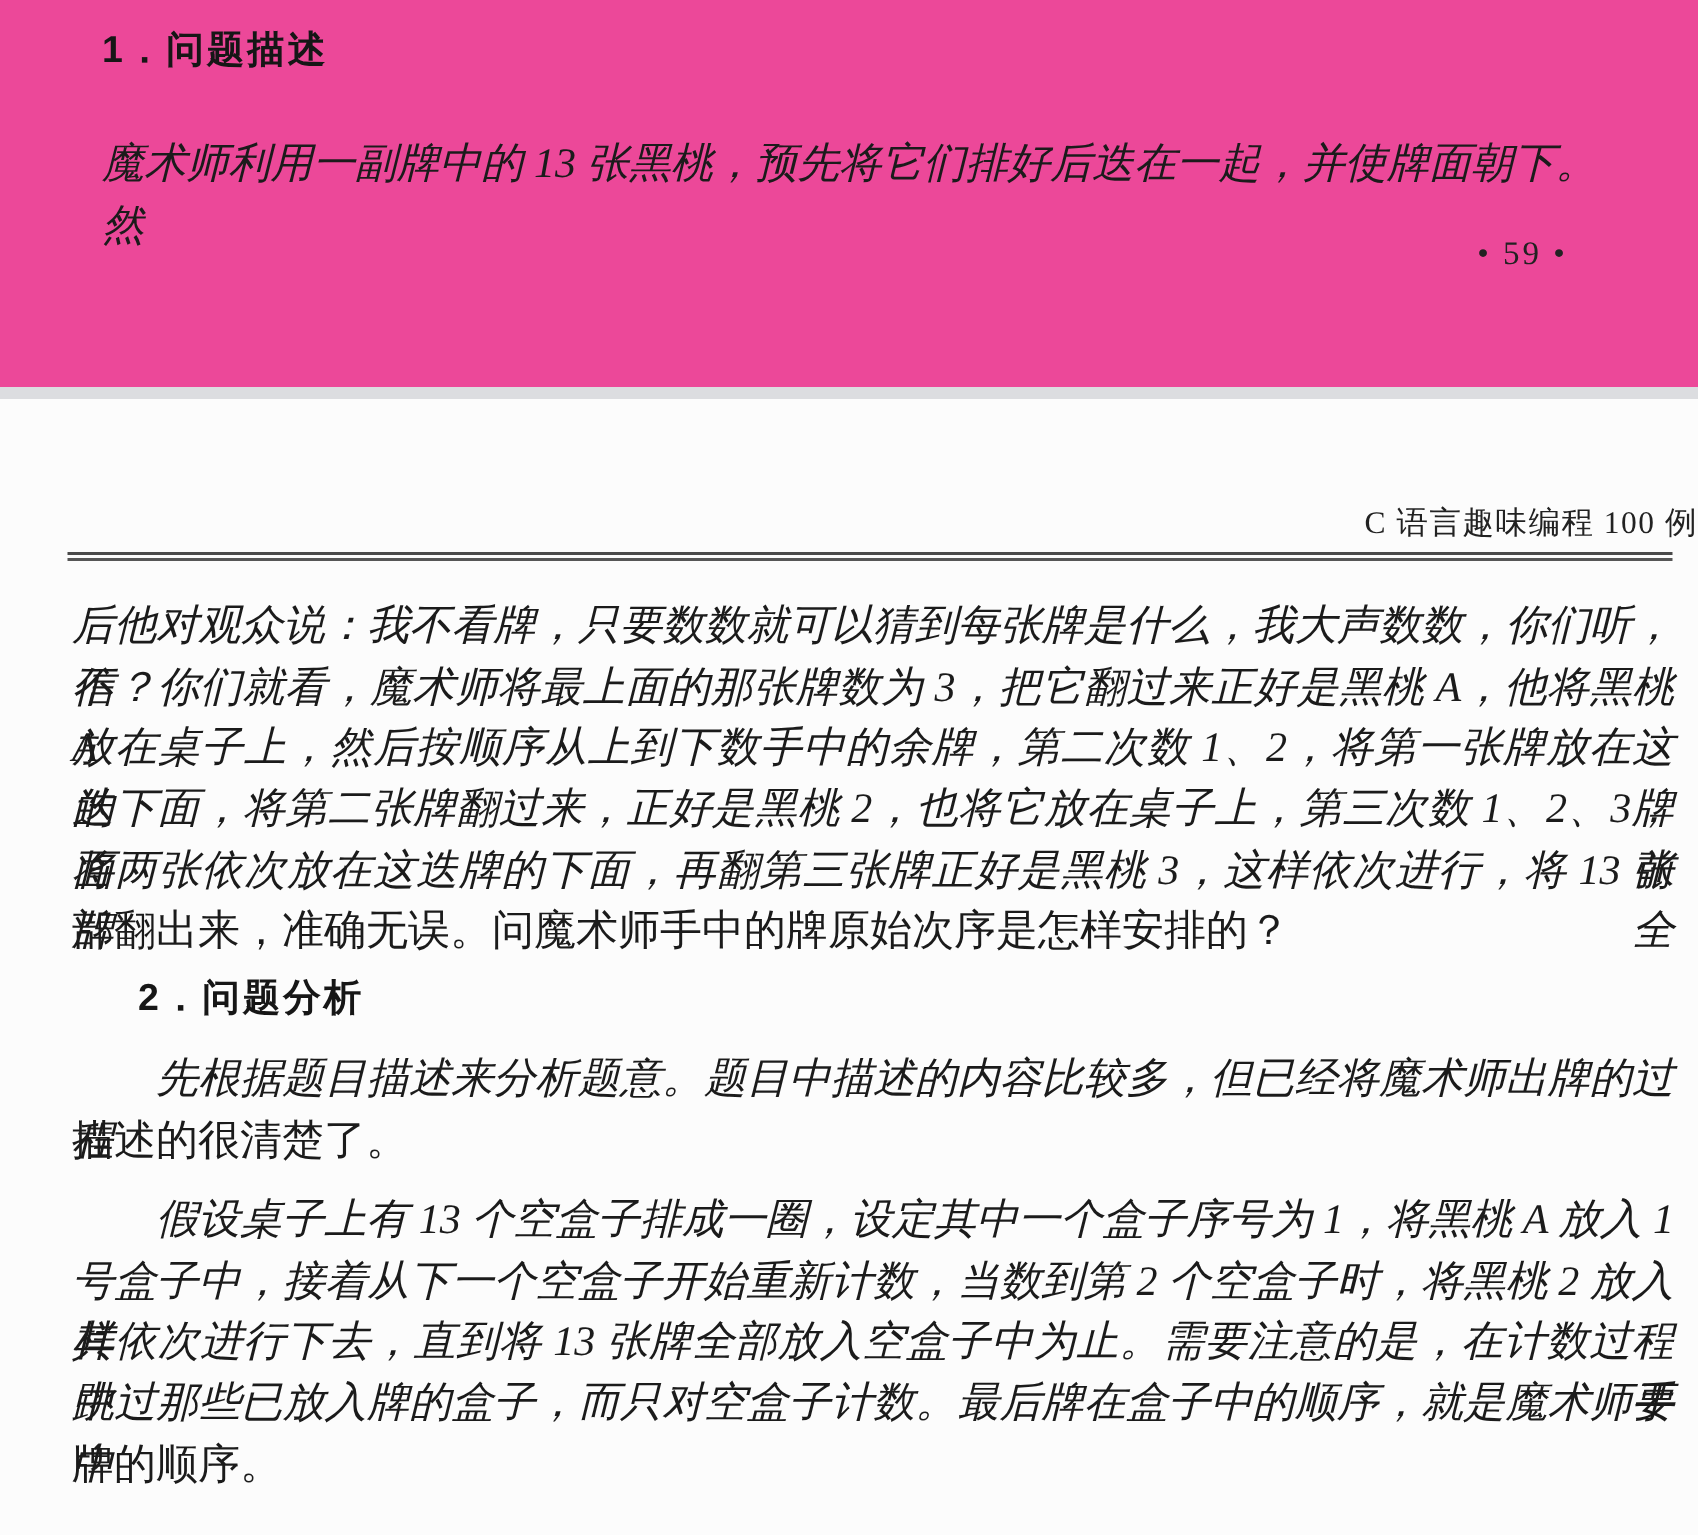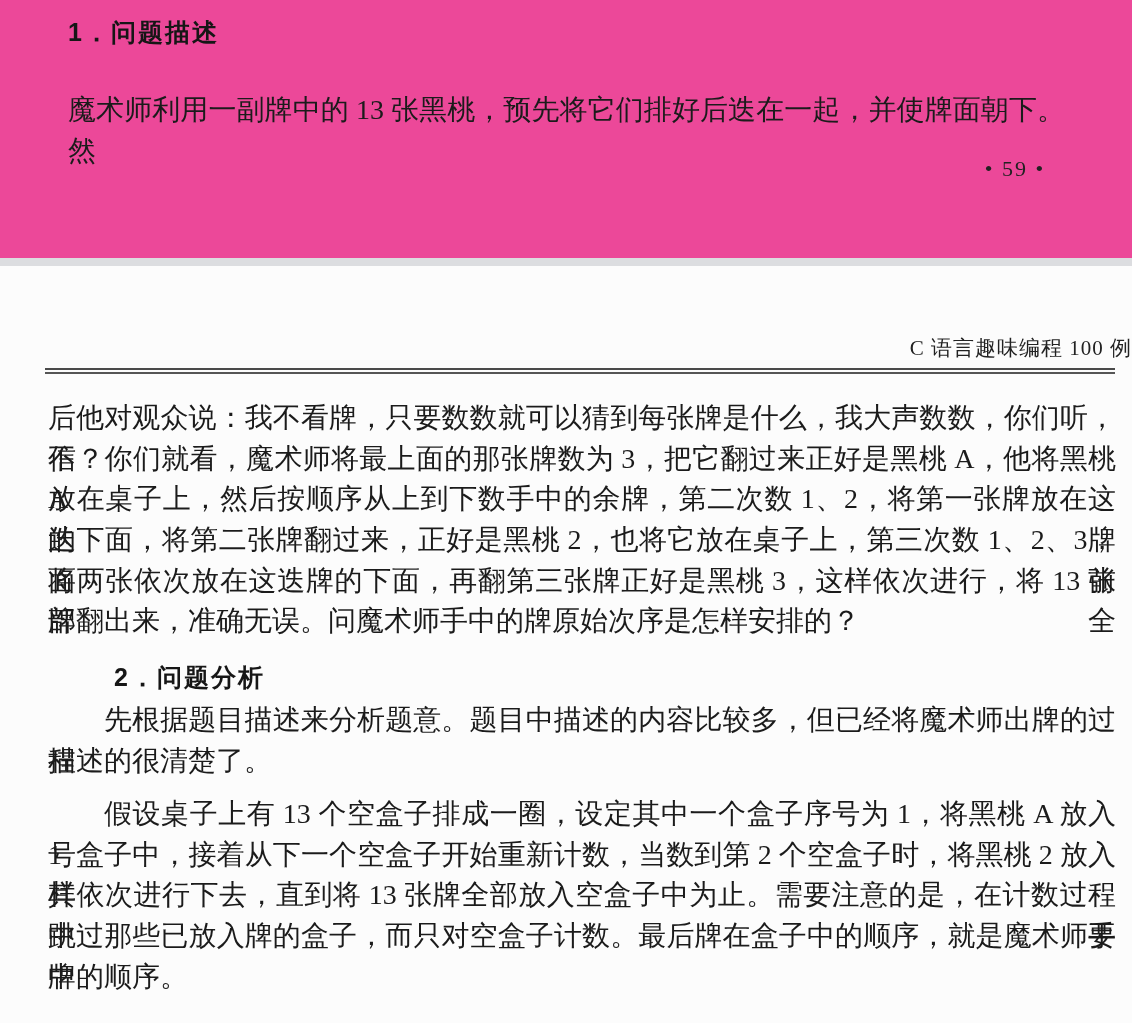--- a/index.html
+++ b/index.html
@@ -16,31 +16,31 @@
     position:absolute;
     margin:0;
     font-family:"Liberation Sans","DejaVu Sans",sans-serif;
     font-weight:bold;
     font-size:25px;
     letter-spacing:2px;
     color:#161616;
     white-space:nowrap;
   }
   .h-1 { left:68px; top:16px; }
-  .h-2 { left:114px; top:648px;margin-top:13px; }
+  .h-2 { left:92px; top:648px; }
 
   .ln {
     position:relative;
     display:block;
     font-size:28px;
     height:40.7px;
     line-height:40.7px;
     color:#1b1b1b;
   }
-  .fill { text-align:justify; text-align-last:justify; text-justify:inter-character; }
+  .fill { text-align:justify; text-align-last:justify; text-justify:inter-character;font-style:italic; }
   .end  { text-align:left; }
   .indent { text-indent:56px; }
 
   .p59-line {
     position:absolute;
     left:68px; top:90px; width:997px;
   }
   .pagenum {
     position:absolute;
     left:955px; top:156px; width:120px;

